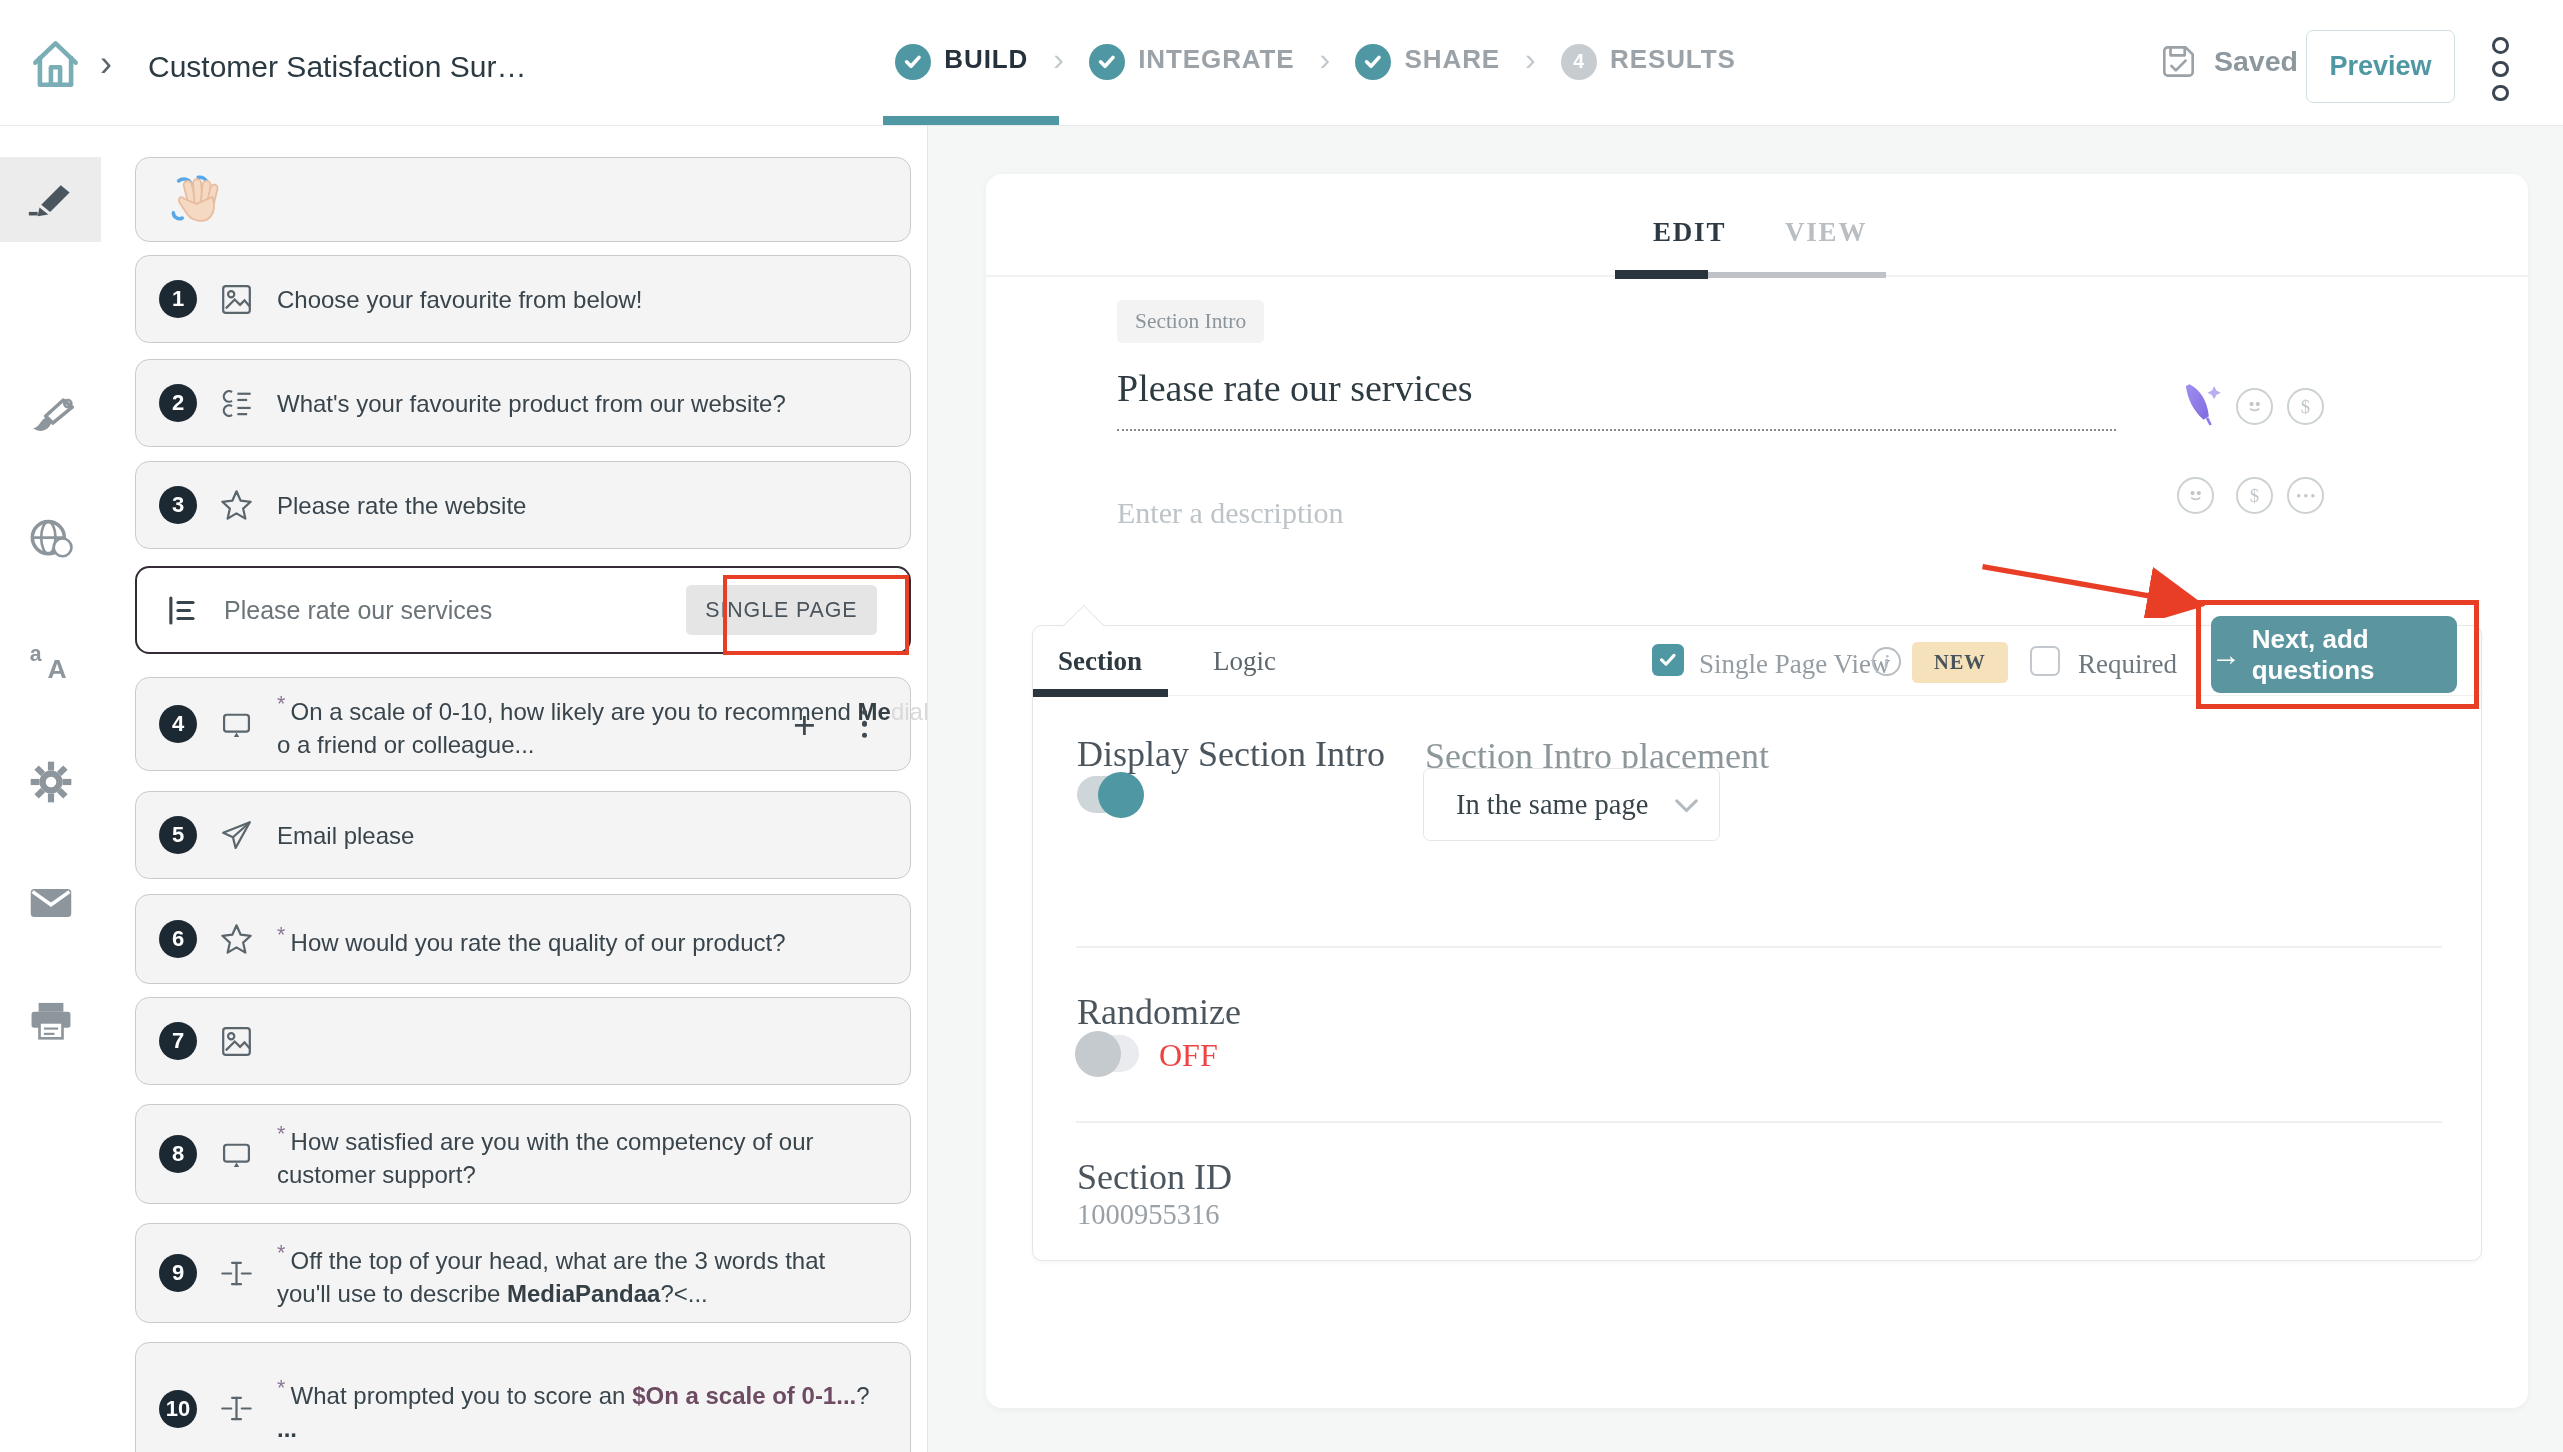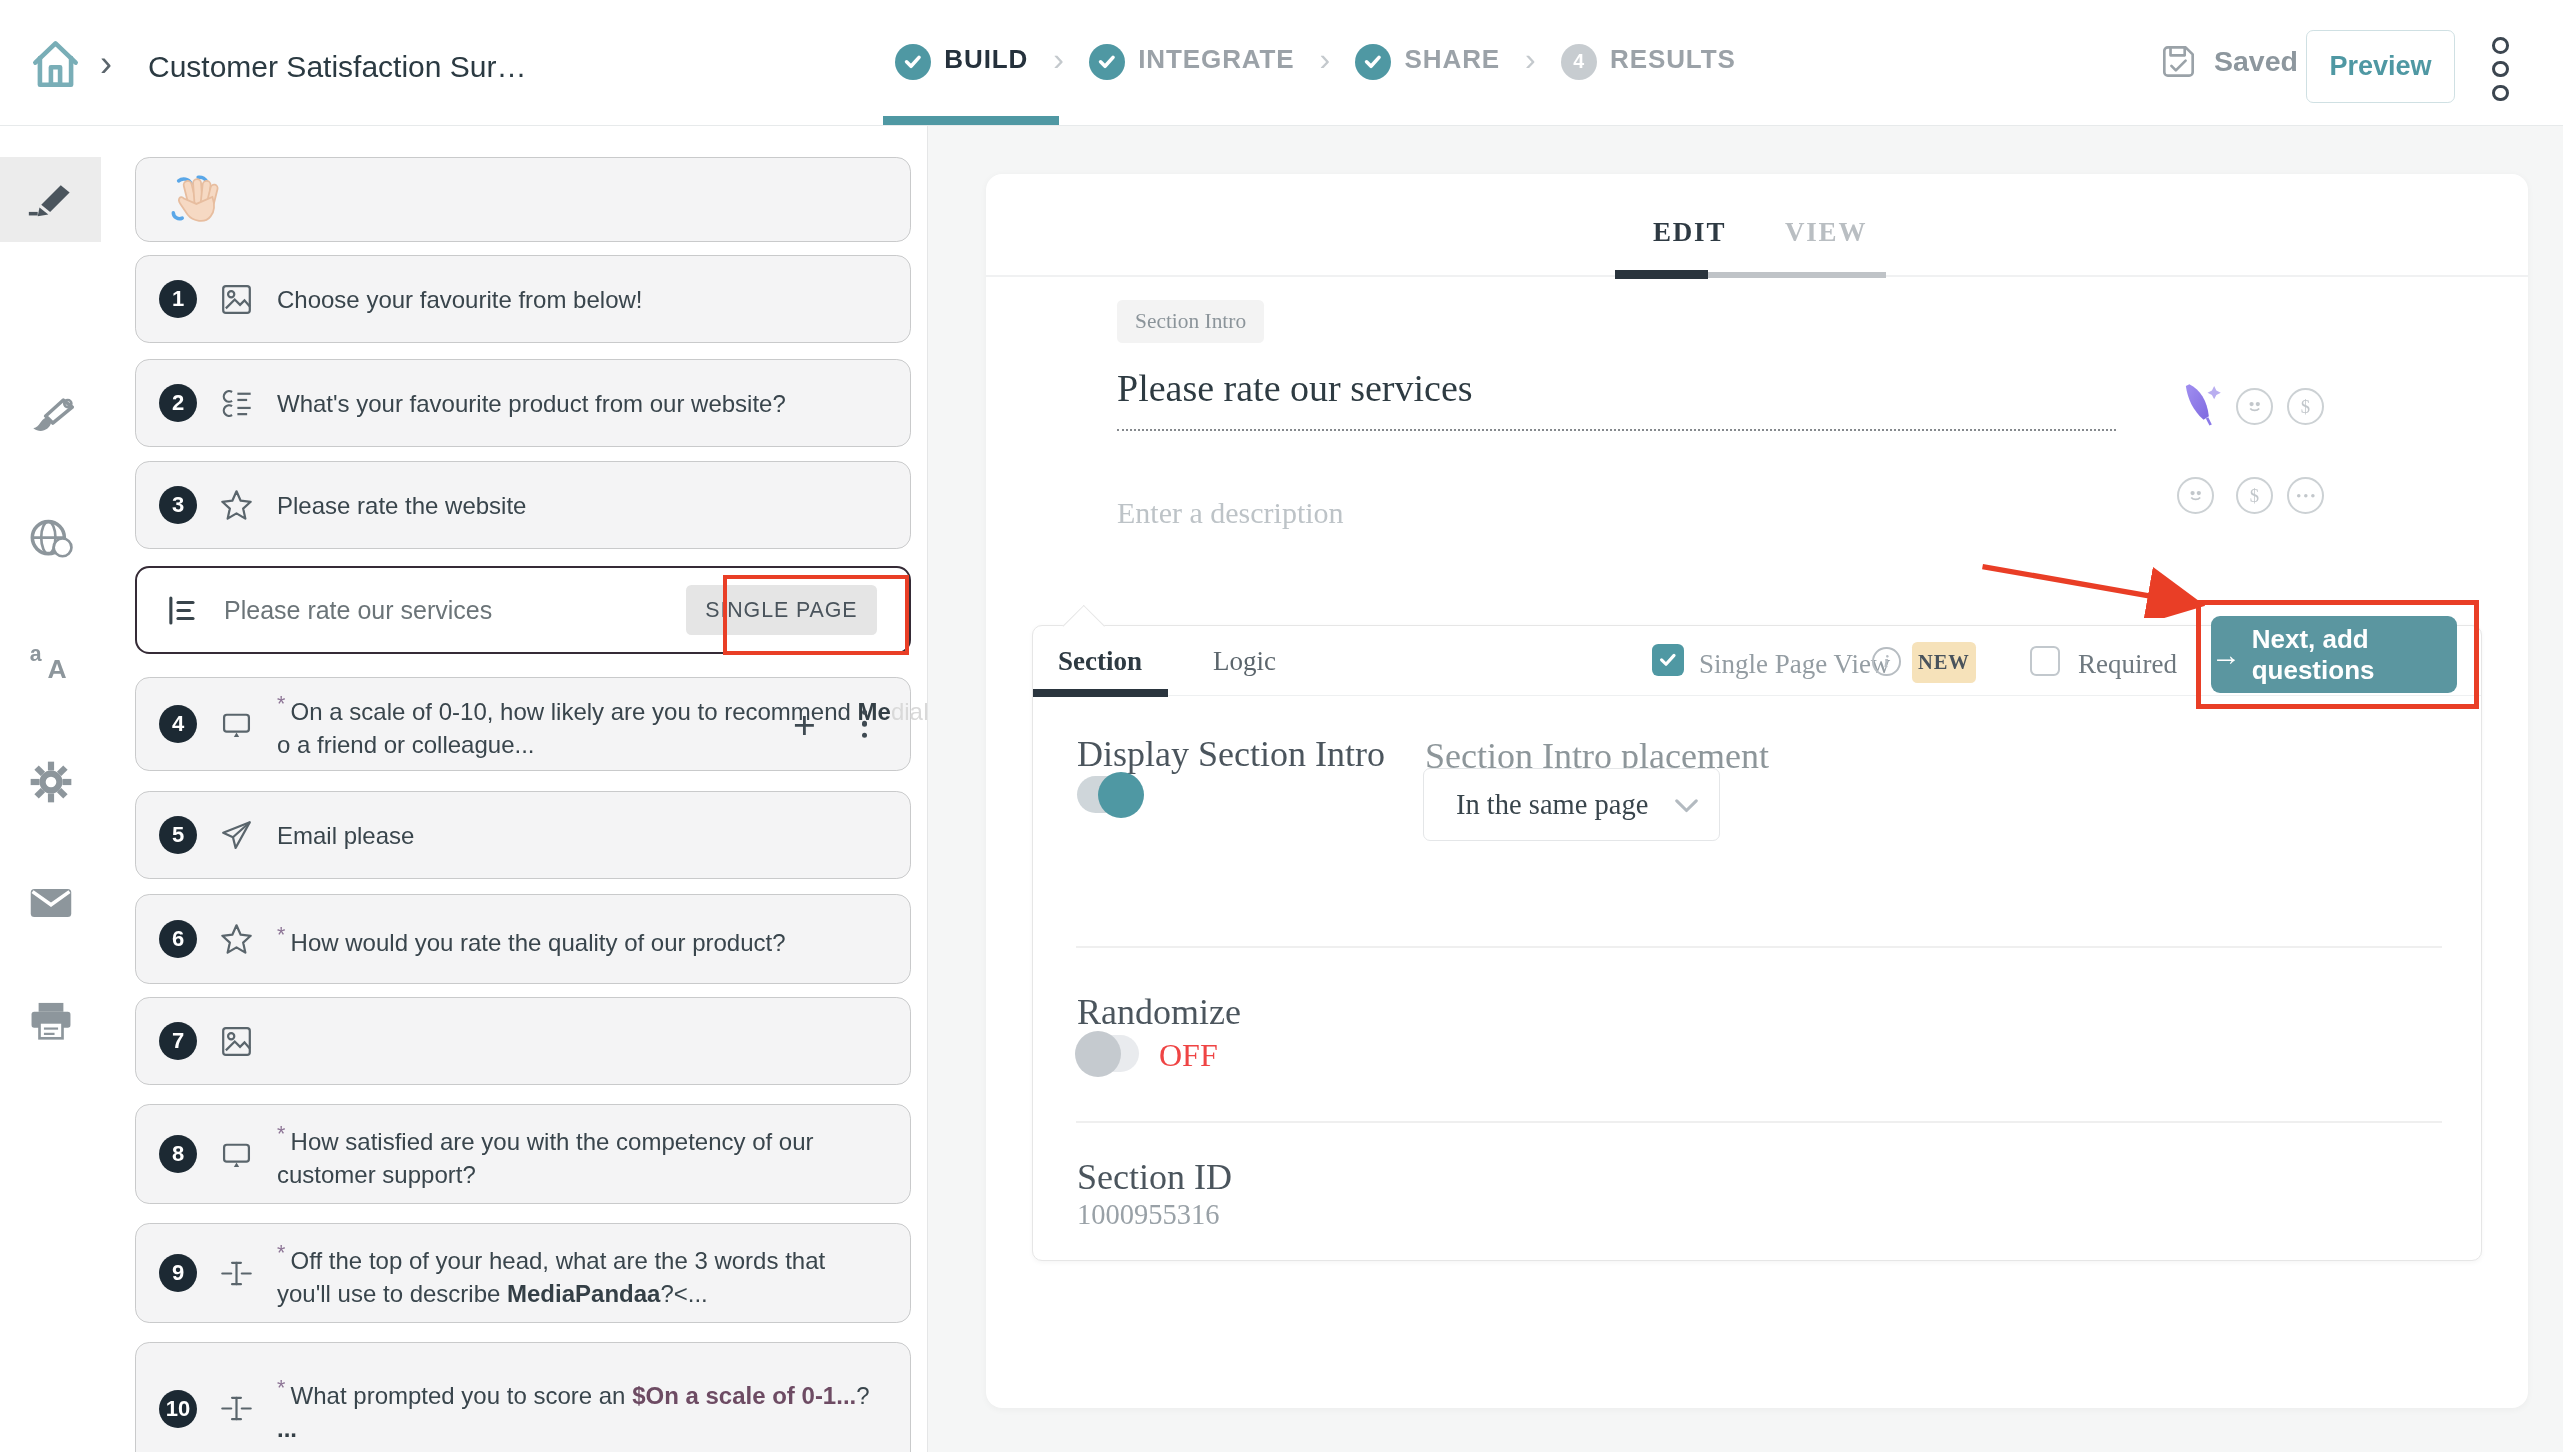--- a/index.html
+++ b/index.html
@@ -60,21 +60,21 @@
   
   .panel{position:absolute;left:46px;top:451px;width:1450px;height:636px;background:#fff;border:1.8px solid #e6e6e6;border-radius:10px;box-sizing:border-box;box-shadow:0 1.8px 5.3px rgba(0,0,0,0.04);}
   .notch{position:absolute;left:36px;top:-15px;width:28.5px;height:28.5px;background:#fff;border-left:1.8px solid #e6e6e6;border-top:1.8px solid #e6e6e6;transform:rotate(45deg);}
   .ptabrow{position:absolute;left:0;right:0;top:0;height:69px;border-bottom:1.8px solid #eef0f1;}
   .ptab-section{position:absolute;left:25px;top:19.6px;font-size:27px;font-weight:bold;color:#2e3a42;}
   .ptab-logic{position:absolute;left:180px;top:19.6px;font-size:27px;color:#5b656c;}
   .ptab-bar{position:absolute;left:0;top:63px;width:135px;height:8px;background:#2a353e;}
   .cb-teal{position:absolute;left:619px;top:18px;width:32px;height:32px;background:#4f98a3;border-radius:6.2px;color:#fff;font-size:22px;font-weight:bold;display:flex;align-items:center;justify-content:center;}
   .spv-label{position:absolute;left:666px;top:23px;font-size:27px;color:#949da3;}
   .info-ic{position:absolute;left:839px;top:21.4px;width:28.5px;height:28.5px;border:2.7px solid #b7bdc2;border-radius:50%;box-sizing:border-box;color:#b7bdc2;font-size:17px;display:flex;align-items:center;justify-content:center;font-style:italic;font-weight:bold;}
-  .new-badge{position:absolute;left:879px;top:16px;height:41px;padding:0 6px;background:#f6e2ba;border-radius:5.3px;font-size:20.5px;font-weight:bold;letter-spacing:0.9px;color:#49535c;display:flex;align-items:center;}
+  .new-badge{position:absolute;left:879px;top:16px;height:41px;padding:0 22px;background:#f6e2ba;border-radius:5.3px;font-size:20.5px;font-weight:bold;letter-spacing:0.9px;color:#49535c;display:flex;align-items:center;}
   .cb-empty{position:absolute;left:997px;top:19.6px;width:30px;height:30px;border:2.7px solid #c2c8cd;border-radius:6.2px;background:#fff;box-sizing:border-box;}
   .req-label{position:absolute;left:1045px;top:23px;font-size:27px;color:#6e787f;}
   .plabel{font-size:36px;color:#4b555d;position:absolute;}
   .plabel.gray{color:#8d969a;}
   .track{position:absolute;width:62px;height:37px;border-radius:18.7px;}
   .track .knob{position:absolute;width:46px;height:46px;border-radius:50%;top:-4.4px;}
   .track.on{background:#cfd6da;}
   .track.on .knob{left:21.4px;background:#4f98a3;}
   .track.off{background:#e9ebee;}
   .track.off .knob{left:-1.8px;background:#c5cacf;}

